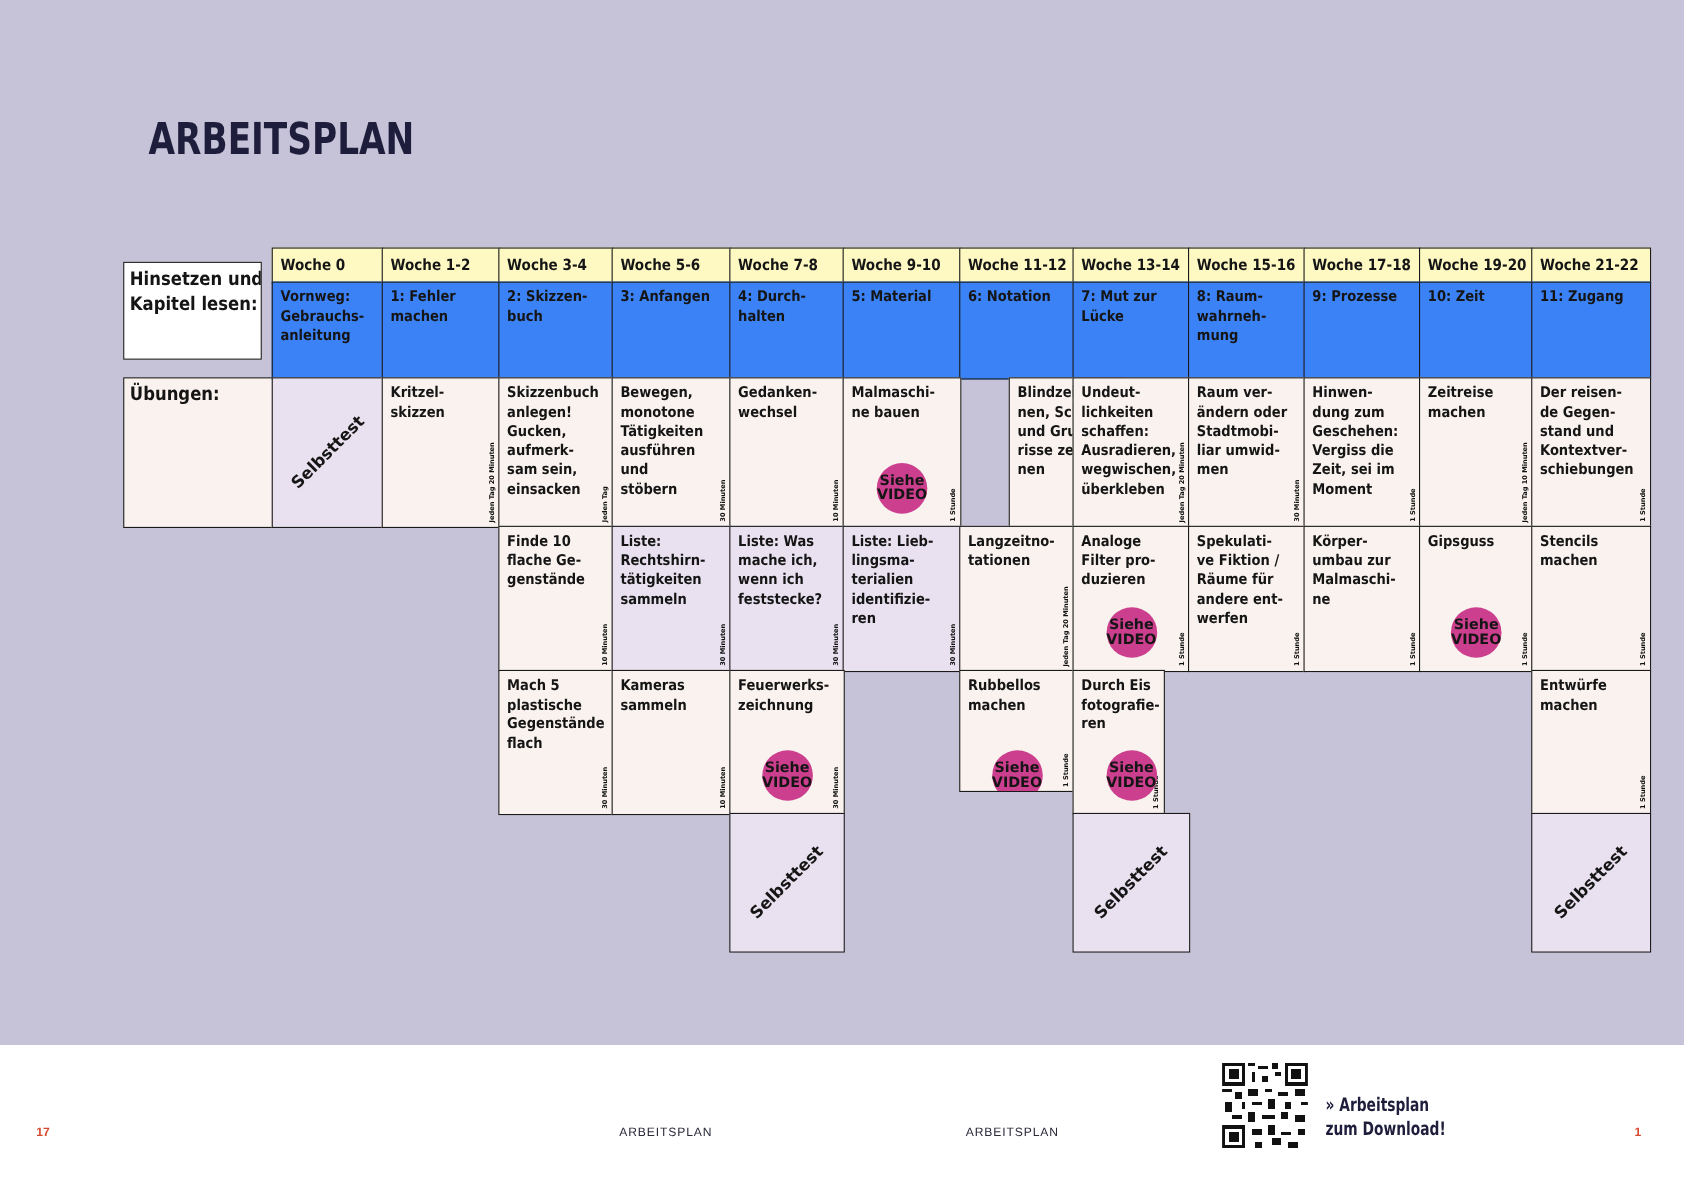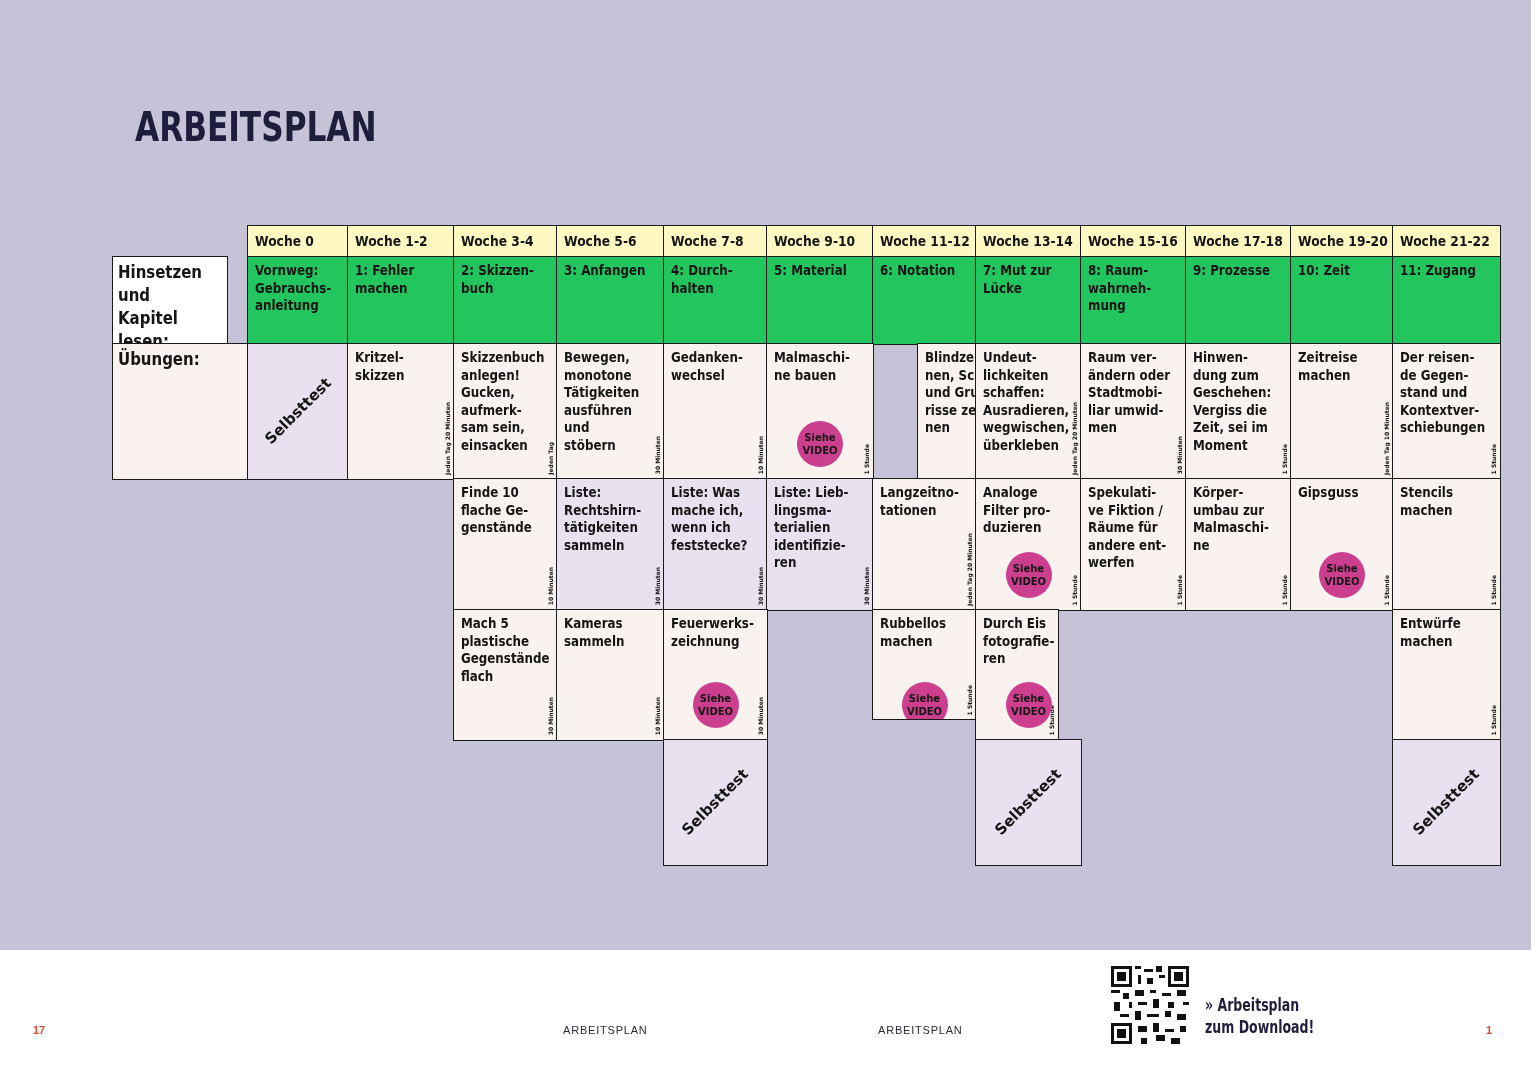--- a/index.html
+++ b/index.html
@@ -3,42 +3,42 @@
 <meta charset="utf-8">
 <style>
   html, body { margin:0; padding:0; }
   body { width:1531px; height:1080px; position:relative; background:#ffffff; overflow:hidden; font-family:"DejaVu Sans Condensed","DejaVu Sans",sans-serif; }
   .top { position:absolute; left:0; top:0; width:1531px; height:950px; background:#c6c3d8; }
   .title { position:absolute; left:135px; top:104px; font-family:"DejaVu Sans","Liberation Sans",sans-serif; font-weight:bold; font-size:40px; color:#1e1e3c; letter-spacing:0px; transform:scaleX(0.78); transform-origin:left top; }
   .cell { position:absolute; box-sizing:border-box; border:1.5px solid #1a1a1a; font-family:"DejaVu Sans","Liberation Sans",sans-serif; font-weight:bold; color:#151515; overflow:hidden; }
   .cell .txt { position:absolute; left:7px; top:5px; right:14px; font-size:13.5px; line-height:17.6px; transform:scaleX(0.88); transform-origin:left top; white-space:pre-line; width:115%; }
   .hdr { background:#fef9c3; }
   .hdr .txt { top:7px; font-size:14px; }
-  .chap { background:#22c55e;padding-left:42px; }
+  .chap { background:#3b82f6;padding-left:42px; }
   .ex { background:#f9f2ee; }
   .lav { background:#e9e1ef; }
   .label { background:#ffffff; }
   .labelex { background:#f9f2ee; }
   .label .txt, .labelex .txt { font-size:17px; line-height:23px; left:5px; top:4px; }
   .dur { position:absolute; right:3px; bottom:4px; font-size:6px; line-height:7px; writing-mode:vertical-rl; transform:rotate(180deg); font-family:"DejaVu Sans","Liberation Sans",sans-serif; font-weight:bold; white-space:nowrap; color:#111; }
   .selbst { position:absolute; left:50%; top:50%; transform:translate(-50%,-50%) rotate(-45deg); font-size:15px; font-weight:bold; color:#151515; white-space:nowrap; }
-  .video { position:absolute; width:46px; height:46px; border-radius:50%; background:#cc3f8e; display:flex; flex-direction:column; align-items:center; justify-content:center; font-size:10px; line-height:13px; font-weight:bold; color:#151515; text-align:center; }
+  .video { position:absolute; width:46px; height:46px; border-radius:50%; background:#cc3f8e; display:flex; flex-direction:column; align-items:center; justify-content:center; font-size:13px; line-height:13px; font-weight:bold; color:#151515; text-align:center; }
   .footer-text { position:absolute; top:1024px; font-family:"Liberation Sans",sans-serif; font-size:11px; letter-spacing:0.8px; color:#2a2a3a; }
   .pnum { position:absolute; top:1024px; font-family:"Liberation Sans",sans-serif; font-size:11px; font-weight:bold; color:#d6492e; }
   .qr { position:absolute; left:1111px; top:966px; width:78px; height:78px; }
   .dl { position:absolute; left:1205px; top:994px; font-family:"DejaVu Sans Condensed","DejaVu Sans",sans-serif; font-size:17px; line-height:22px; color:#1e1e3c; font-weight:bold; transform:scaleX(0.82); transform-origin:left top; white-space:pre-line; width:160px; }
 </style>
 </head>
 <body>
 
 <div class="top"></div>
 <div class="title">ARBEITSPLAN</div>
 
 <div id="grid">
-    <div class="cell label" style="left: 112px; top: 256px; width: 116px; height: 88.5px;">
+    <div class="cell label" style="left: 112px; top: 238px; width: 126px; height: 88.5px;">
       <div class="txt">Hinsetzen und
 Kapitel lesen:</div>
     </div>
     <div class="cell labelex" style="left: 112px; top: 343px; width: 136.5px; height: 136.5px;">
       <div class="txt">Übungen:</div>
     </div>
     <div class="cell hdr" style="left: 247px; top: 225px; width: 101.5px; height: 32.5px;">
       <div class="txt">Woche 0</div>
     </div>
     <div class="cell chap" style="left: 247px; top: 256px; width: 101.5px; height: 88.5px;">

